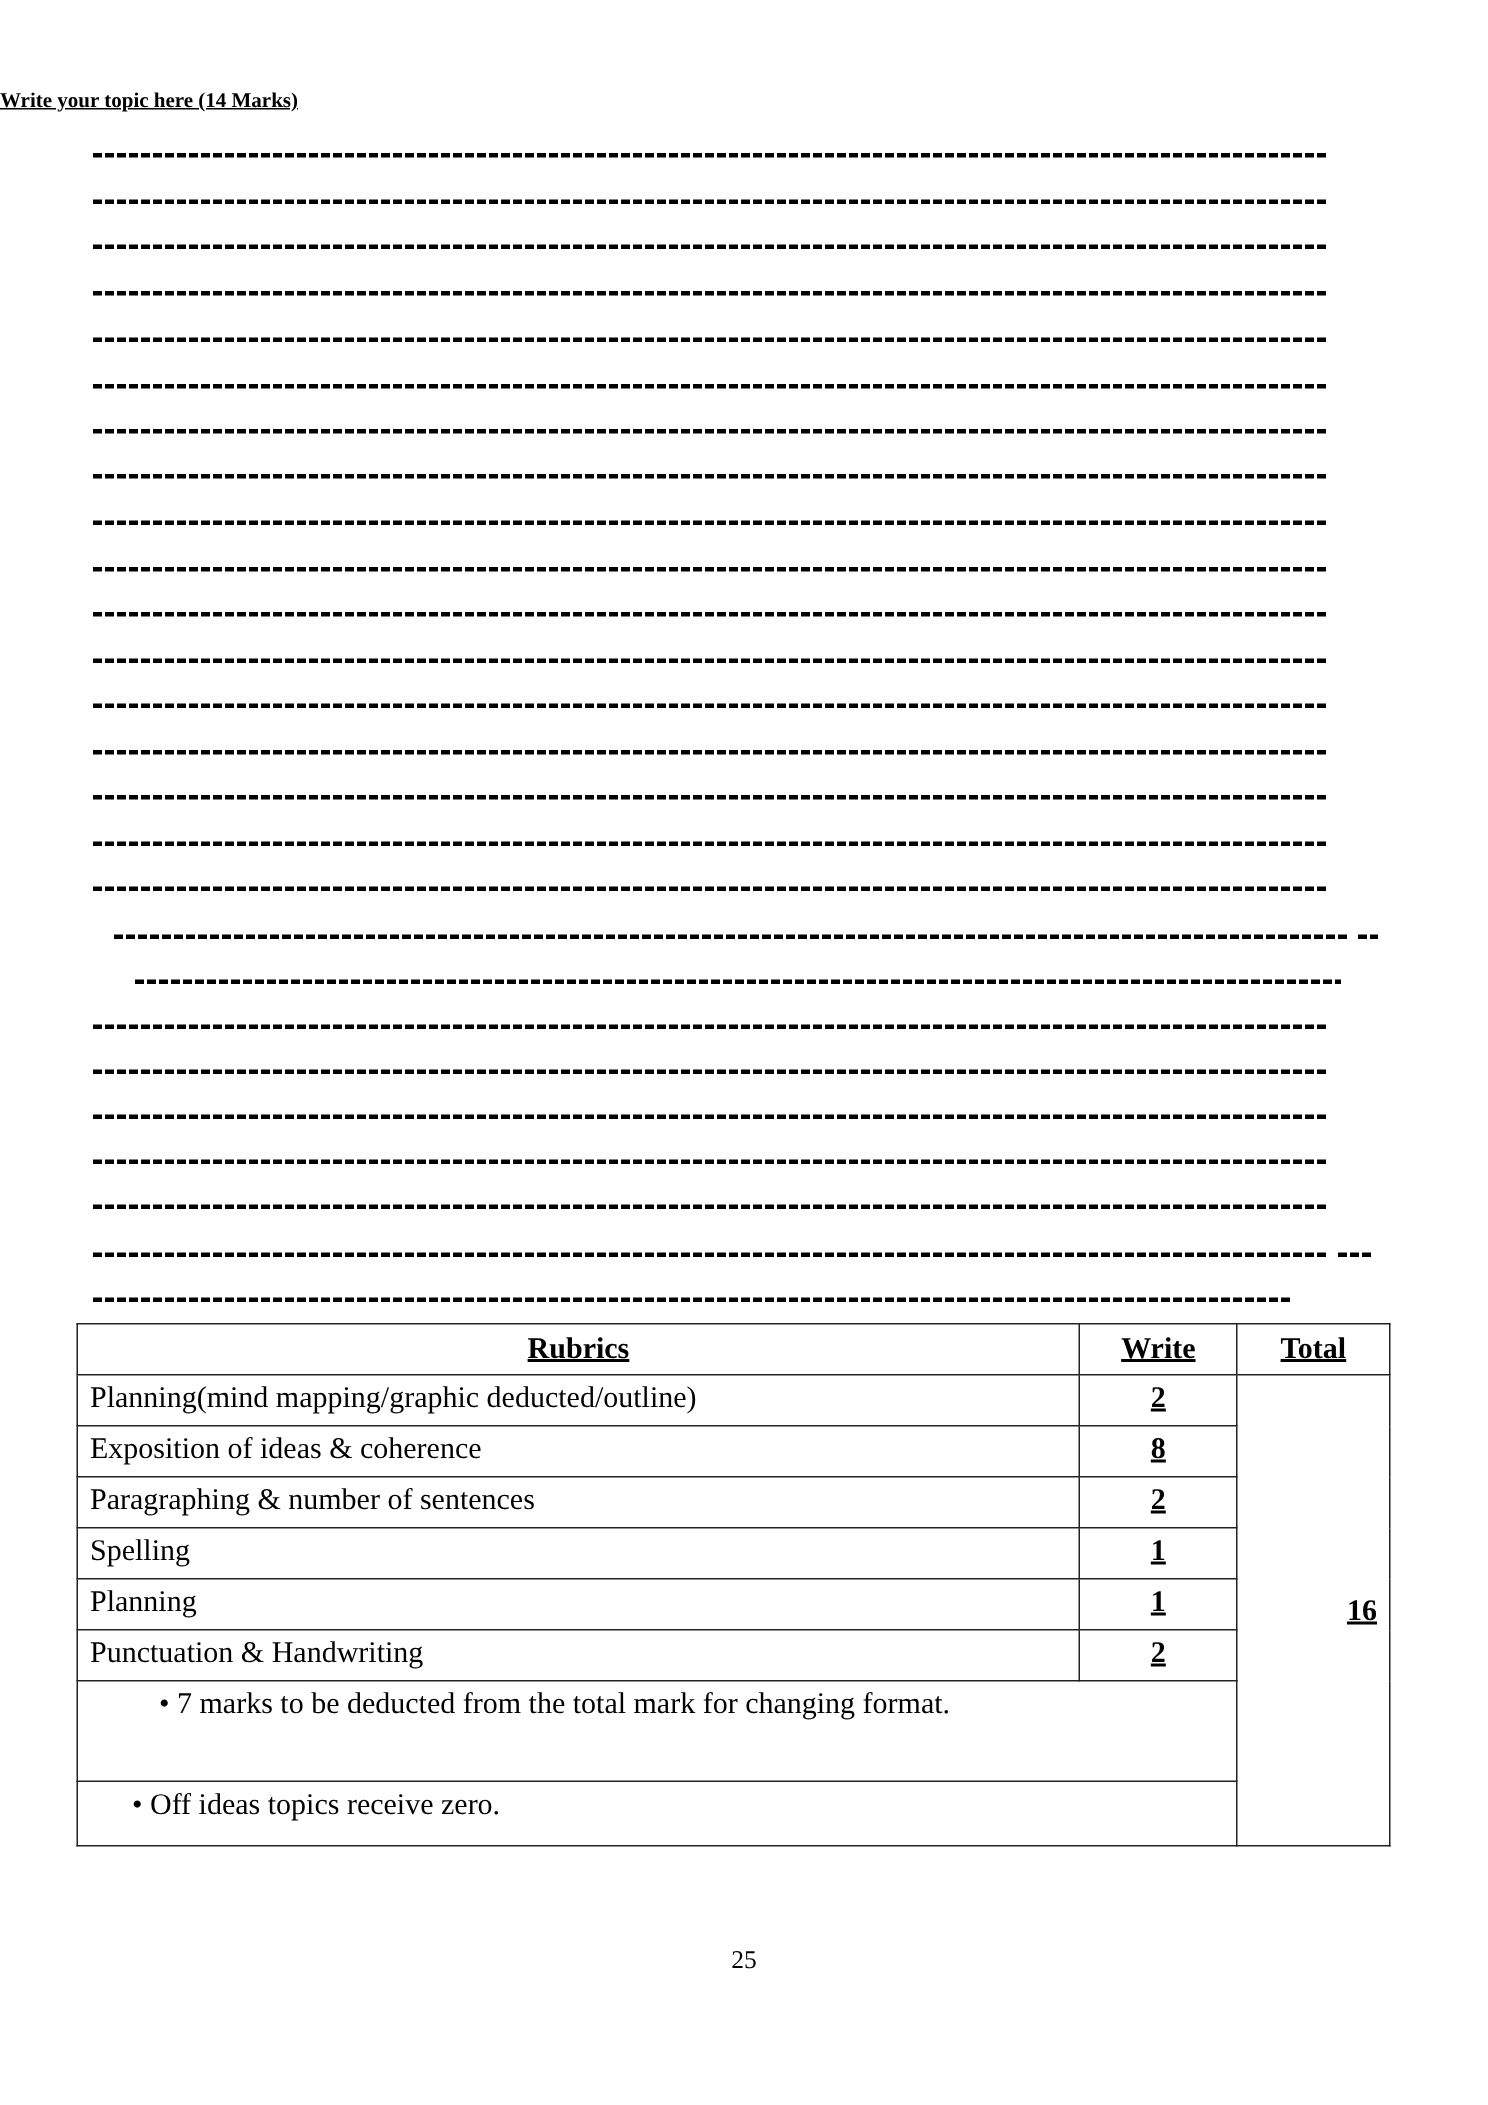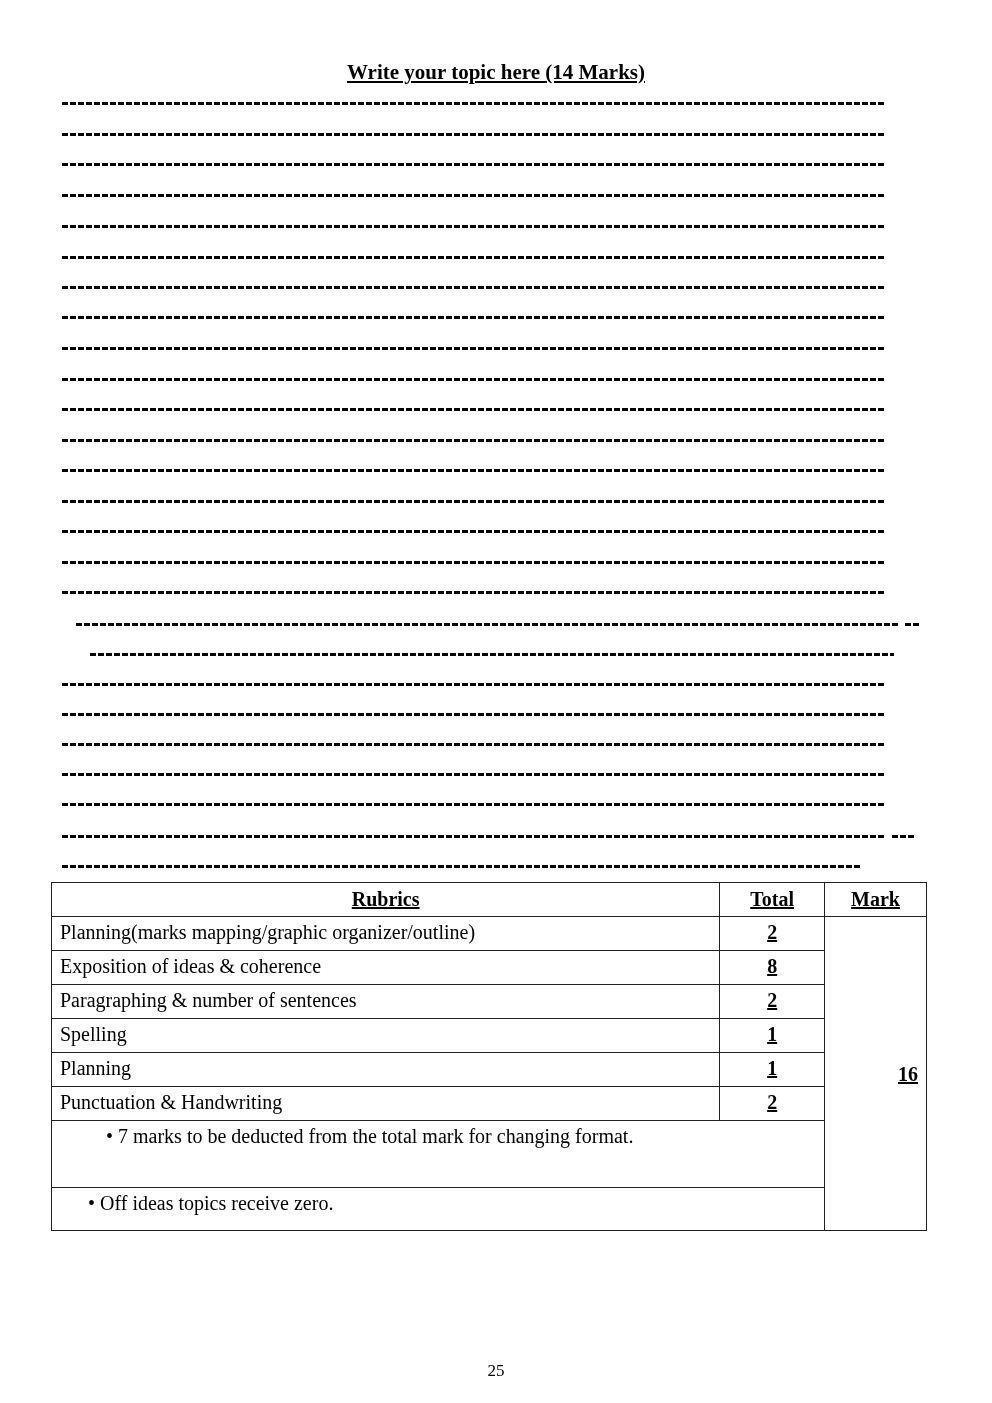--- a/index.html
+++ b/index.html
@@ -1,31 +1,31 @@
 <!DOCTYPE html>
 <html><head>
   <meta charset="utf-8">
   <style>
     html, body { margin: 0; padding: 0; background: #ffffff; }
     body { width: 992px; height: 1403px; position: relative; overflow: hidden;
            font-family: "Liberation Serif", "DejaVu Serif", serif; color: #000; }
-    .title { position: absolute; top: 60px; left: 0; width: 992px; text-align: center;
-             font-size: 21px; font-weight: bold; text-decoration: underline; }
+    .title { position: absolute; top: 60px; left: 0; width: 992px; 
+             font-size: 14px; font-weight: bold; text-decoration: underline; }
     .dline { position: absolute; height: 3px;
              background: repeating-linear-gradient(to right, #000 0px, #000 6px, transparent 6px, transparent 8px); }
     table.rubric { position: absolute; left: 51px; top: 882px; width: 876px;
                    border-collapse: collapse; font-size: 20px; }
     table.rubric td, table.rubric th { border: 1.5px solid #222; padding: 0 8px; }
     table.rubric th { height: 33px; font-weight: bold; text-decoration: underline; text-align: center; }
     table.rubric td { height: 33px; vertical-align: top; line-height: 30px; }
     .c-mark { text-align: center; font-weight: bold; text-decoration: underline; }
     .c-total { text-align: right; vertical-align: middle !important; font-weight: bold; text-decoration: underline; }
     .note1 { height: 66px !important; padding-left: 54px !important; }
     .note2 { height: 42px !important; padding-left: 36px !important; }
-    .pagenum { position: absolute; top: 1361px; left: 0; width: 992px; text-align: center; font-size: 17px; }
+    .pagenum { position: absolute; top: 1297px; left: 0; width: 992px; text-align: center; font-size: 17px; }
   </style>
 </head>
 <body>
 
 <div class="title">Write your topic here (14 Marks)</div>
 
 <div id="lines">
   <div class="dline" style="top:102px;left:62px;width:822px;"></div>
   <div class="dline" style="top:133px;left:62px;width:822px;"></div>
   <div class="dline" style="top:163px;left:62px;width:822px;"></div>
@@ -58,25 +58,25 @@
 
 <table class="rubric">
   <colgroup>
     <col style="width:683px">
     <col style="width:106px">
     <col style="width:103px">
   </colgroup>
   <tbody>
       <tr>
     <th>Rubrics</th>
+    <th>Write</th>
     <th>Total</th>
-    <th>Mark</th>
   </tr>
   <tr>
-    <td>Planning(marks mapping/graphic organizer/outline)</td>
+    <td>Planning(mind mapping/graphic deducted/outline)</td>
     <td class="c-mark">2</td>
     <td class="c-total" rowspan="8">16</td>
   </tr>
   <tr>
     <td>Exposition of ideas &amp; coherence</td>
     <td class="c-mark">8</td>
   </tr>
   <tr>
     <td>Paragraphing &amp; number of sentences</td>
     <td class="c-mark">2</td>

